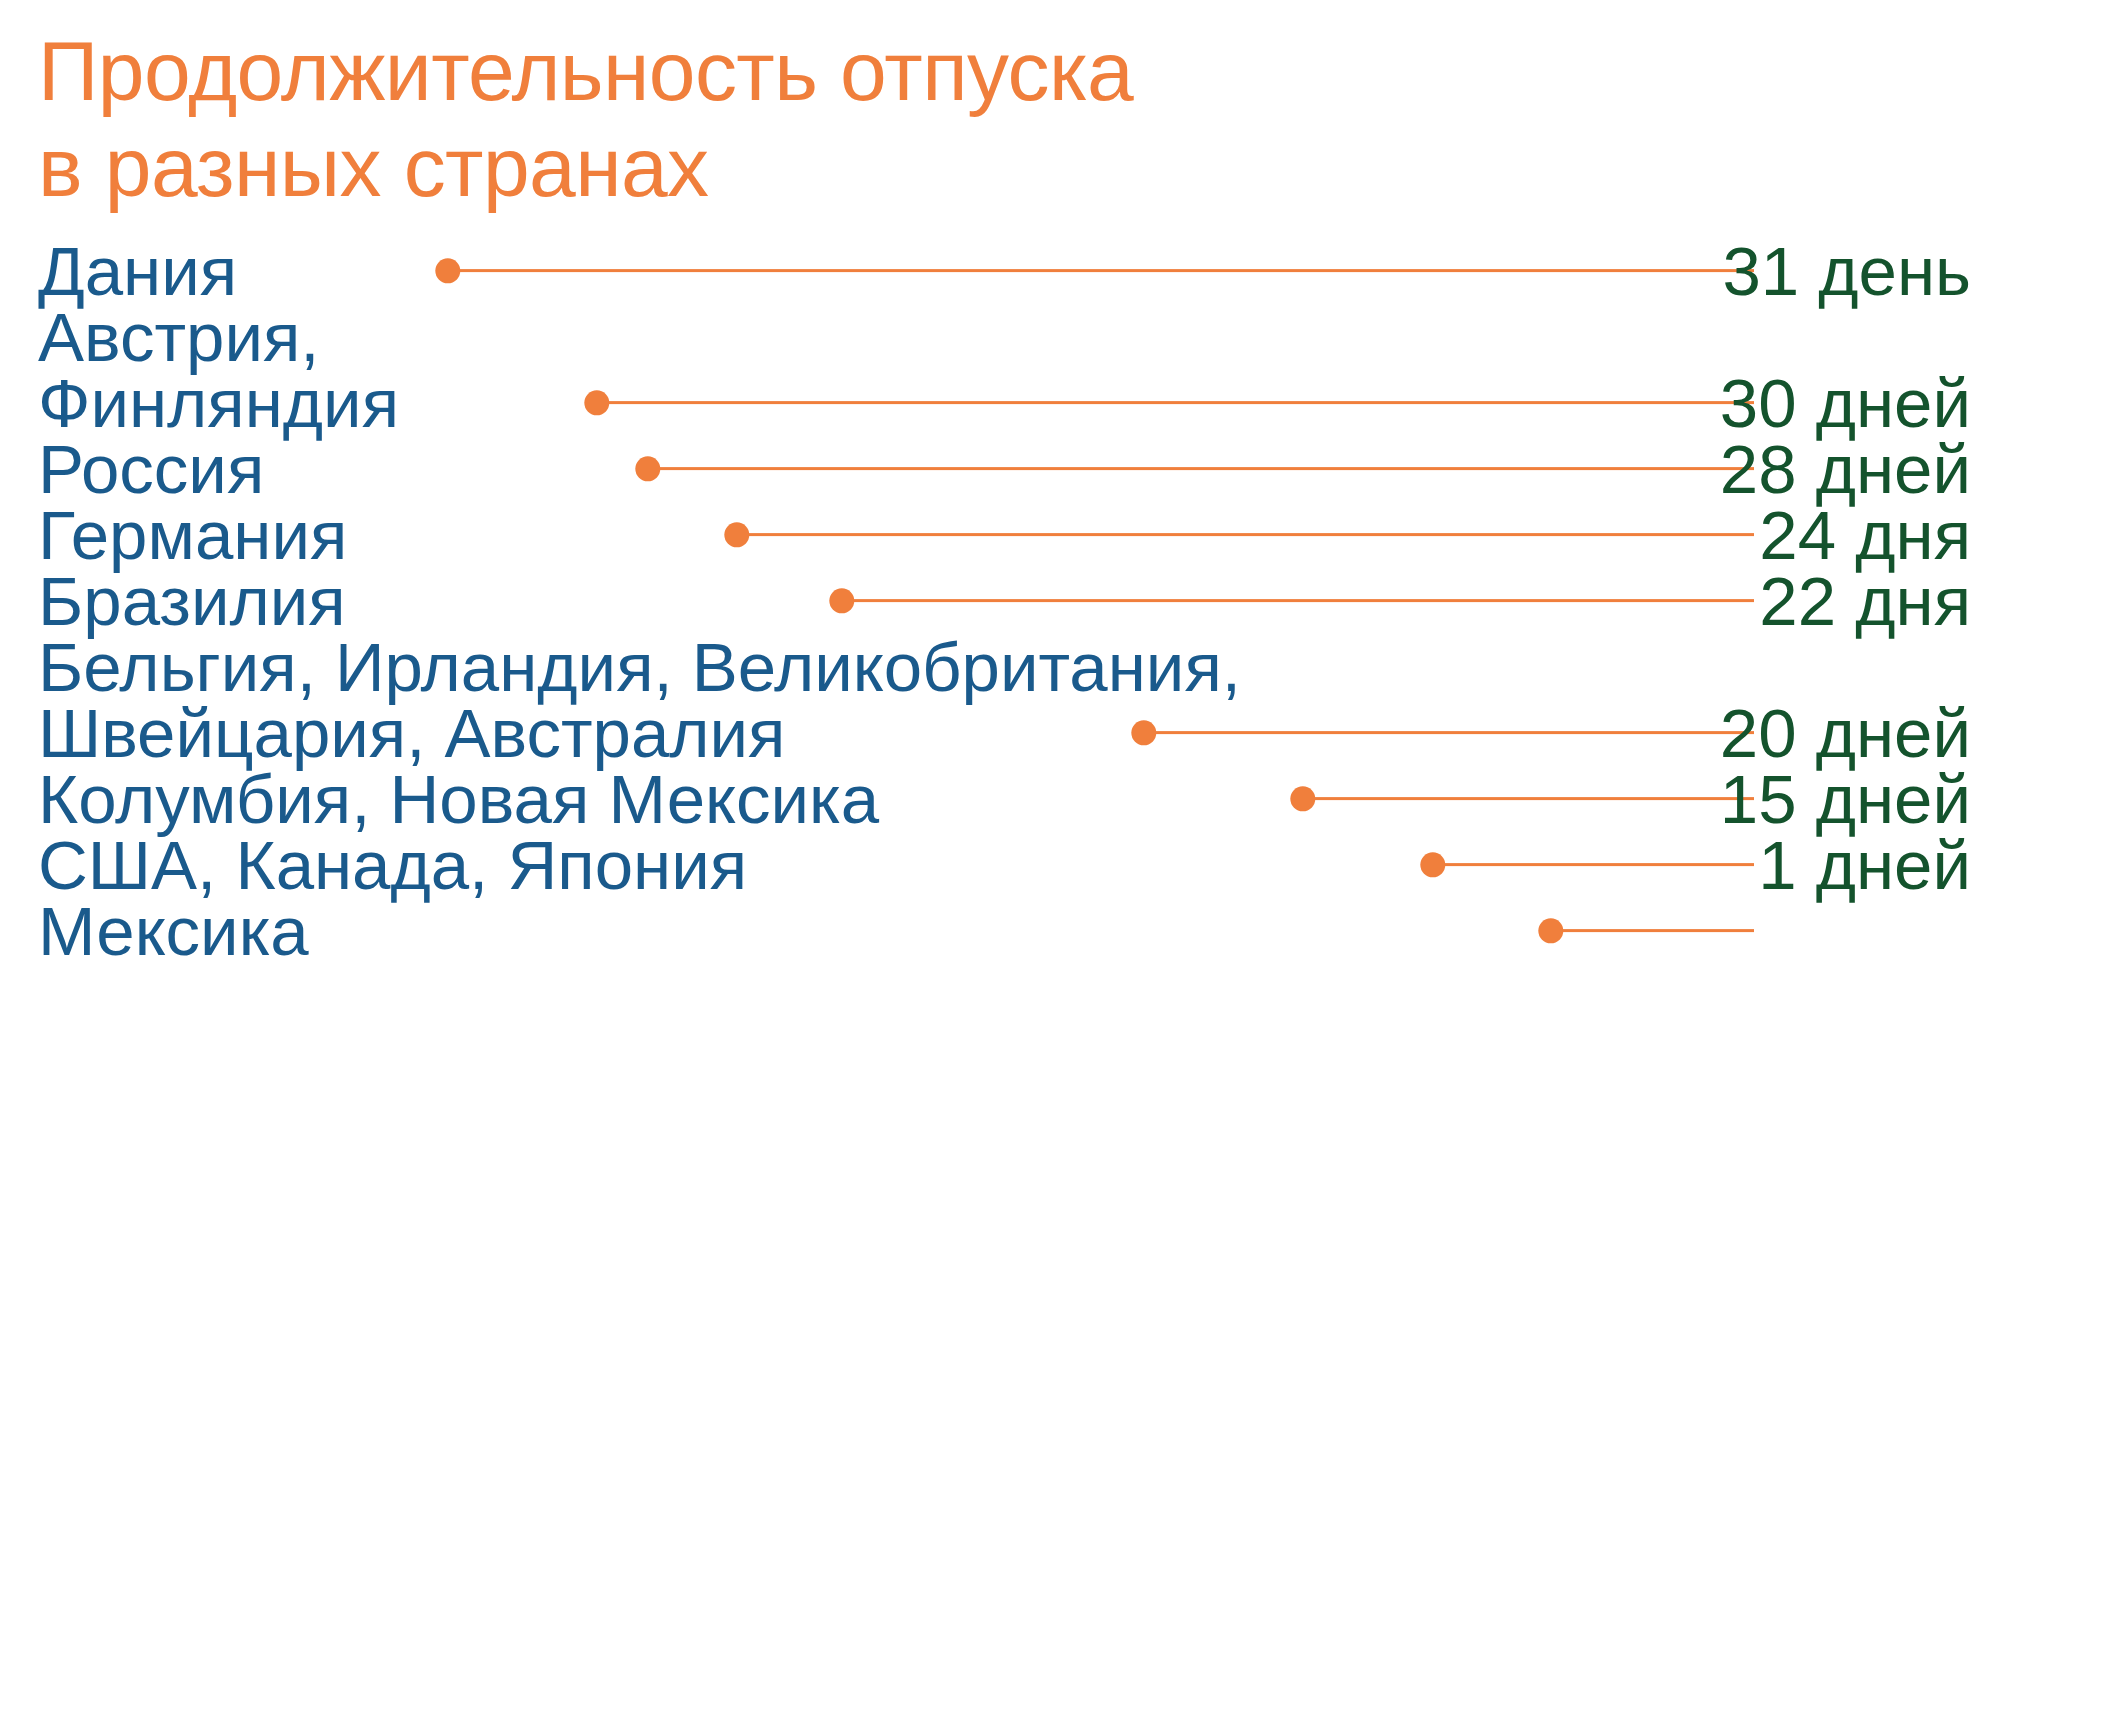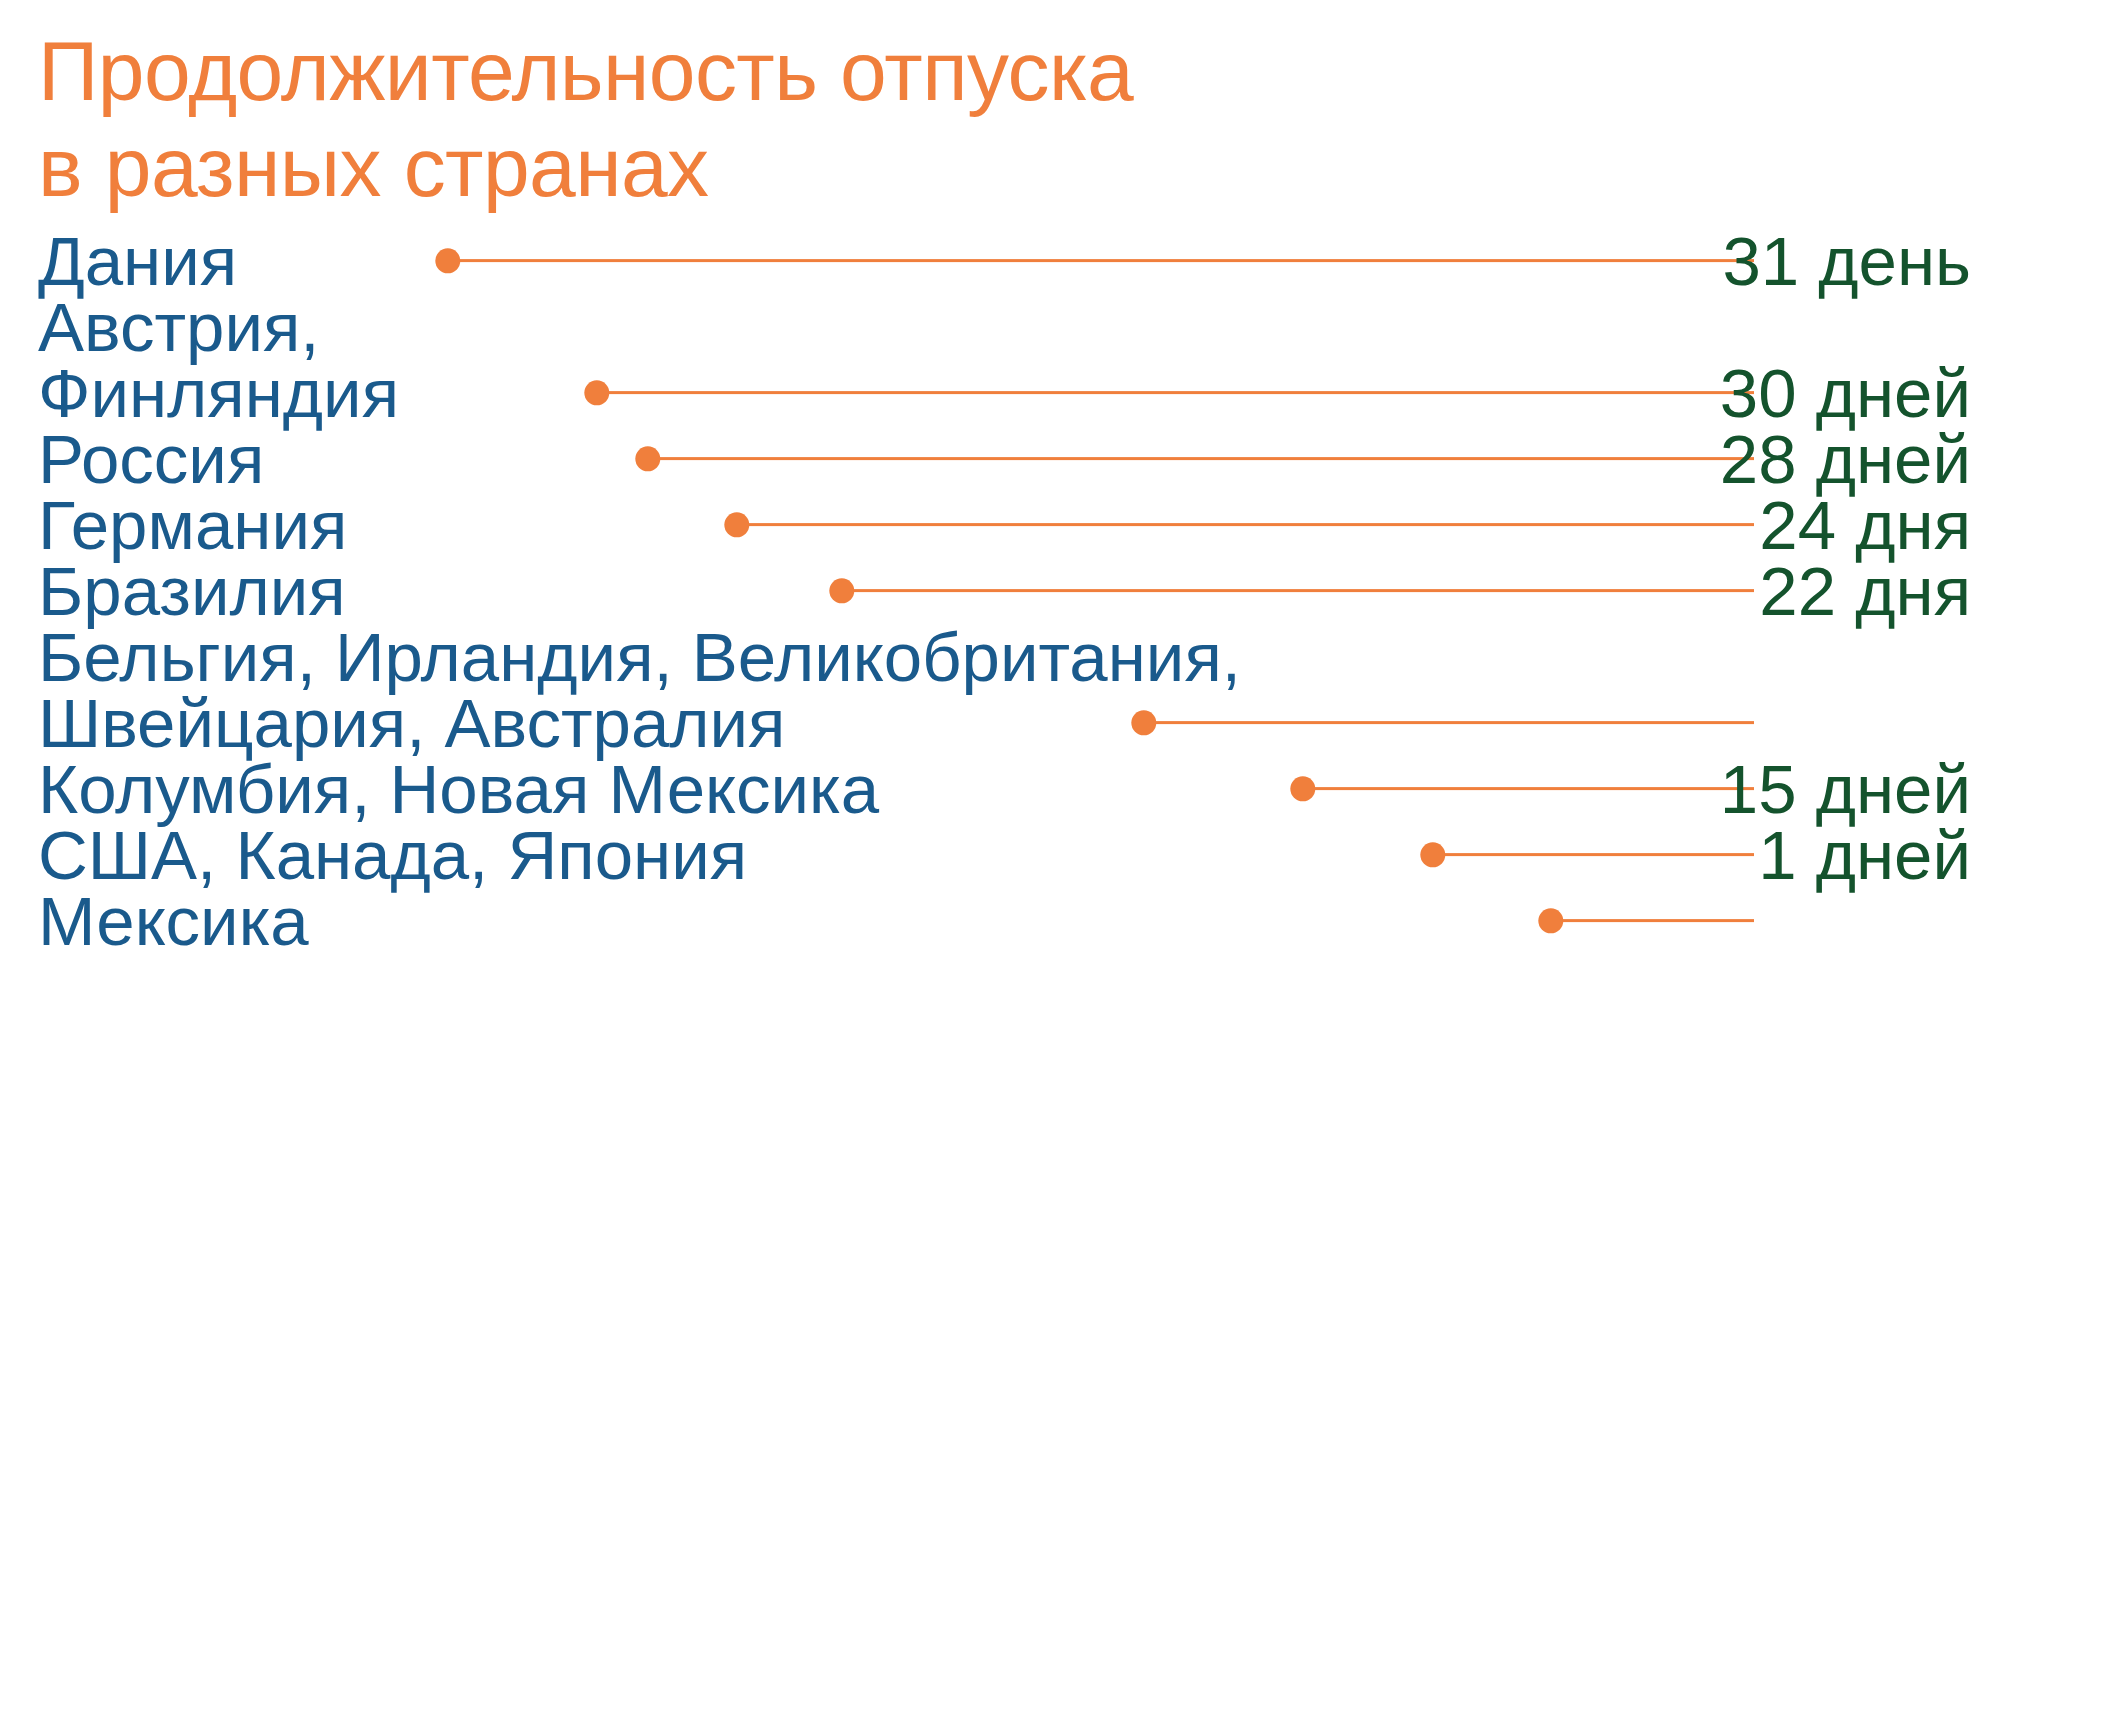--- a/index.html
+++ b/index.html
@@ -29,21 +29,21 @@
     line-height: 1.14;
     font-weight: 400;
     letter-spacing: -0.6px;
     padding-top: 24px;
     white-space: pre-line;
   }
 
   
   .chart {
     position: relative;
-    margin-top: 12px;
+    margin-top: 22px;
   }
   .row {
     position: relative;
     height: 66px;
   }
   .label {
     position: absolute;
     left: 0;
     top: 50%;
     transform: translateY(-50%);
@@ -125,20 +125,21 @@
         <div class="dot" style="left: 804px;"></div>
         <div class="value">22 дня</div>
       </div>
       <div class="row">
         <div class="label">Бельгия, Ирландия, Великобритания,</div>
       </div>
       <div class="row">
         <div class="label">Швейцария, Австралия</div>
         <div class="connector" style="left: 1106px; width: 610px;"></div>
         <div class="dot" style="left: 1106px;"></div>
+        <div class="value">20 дней</div>
       </div>
       <div class="row">
         <div class="label">Колумбия, Новая Мексика</div>
         <div class="connector" style="left: 1265px; width: 451px;"></div>
         <div class="dot" style="left: 1265px;"></div>
         <div class="value">15 дней</div>
       </div>
       <div class="row">
         <div class="label">США, Канада, Япония</div>
         <div class="connector" style="left: 1395px; width: 321px;"></div>

